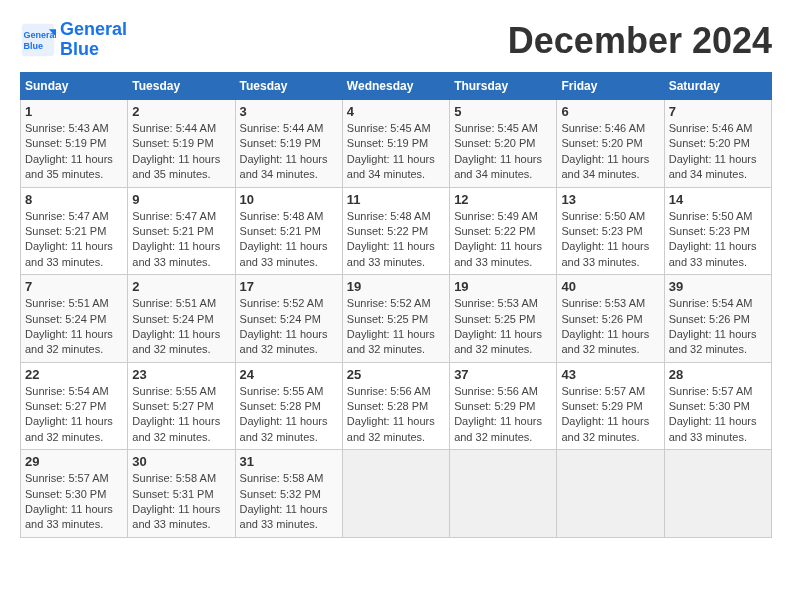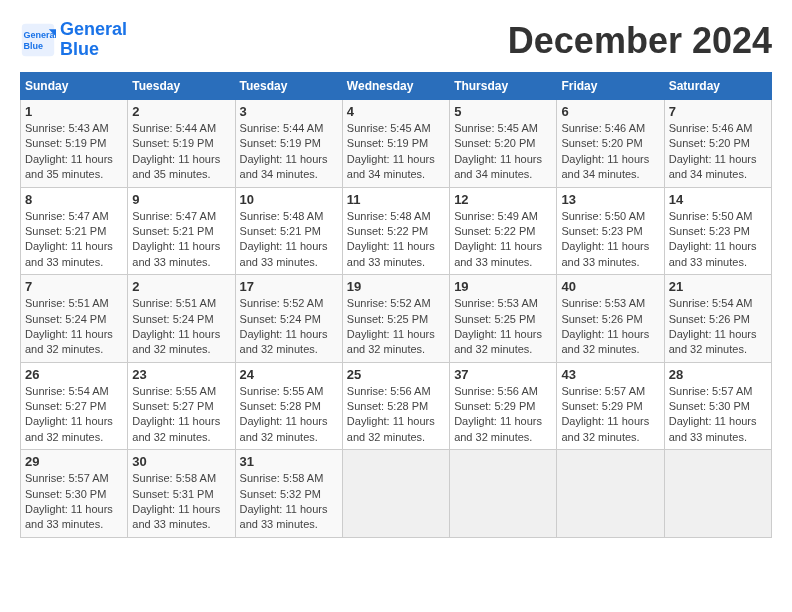--- a/index.html
+++ b/index.html
@@ -203,27 +203,27 @@
         </td>
         <td>
           <span class="day-number">19</span>
           <div class="day-info">Sunrise: 5:53 AM<br>Sunset: 5:25 PM<br>Daylight: 11 hours and 32 minutes.</div>
         </td>
         <td>
           <span class="day-number">40</span>
           <div class="day-info">Sunrise: 5:53 AM<br>Sunset: 5:26 PM<br>Daylight: 11 hours and 32 minutes.</div>
         </td>
         <td>
-          <span class="day-number">21</span>
+          <span class="day-number">39</span>
           <div class="day-info">Sunrise: 5:54 AM<br>Sunset: 5:26 PM<br>Daylight: 11 hours and 32 minutes.</div>
         </td>
       </tr>
       <tr>
         <td>
-          <span class="day-number">26</span>
+          <span class="day-number">22</span>
           <div class="day-info">Sunrise: 5:54 AM<br>Sunset: 5:27 PM<br>Daylight: 11 hours and 32 minutes.</div>
         </td>
         <td>
           <span class="day-number">23</span>
           <div class="day-info">Sunrise: 5:55 AM<br>Sunset: 5:27 PM<br>Daylight: 11 hours and 32 minutes.</div>
         </td>
         <td>
           <span class="day-number">24</span>
           <div class="day-info">Sunrise: 5:55 AM<br>Sunset: 5:28 PM<br>Daylight: 11 hours and 32 minutes.</div>
         </td>

